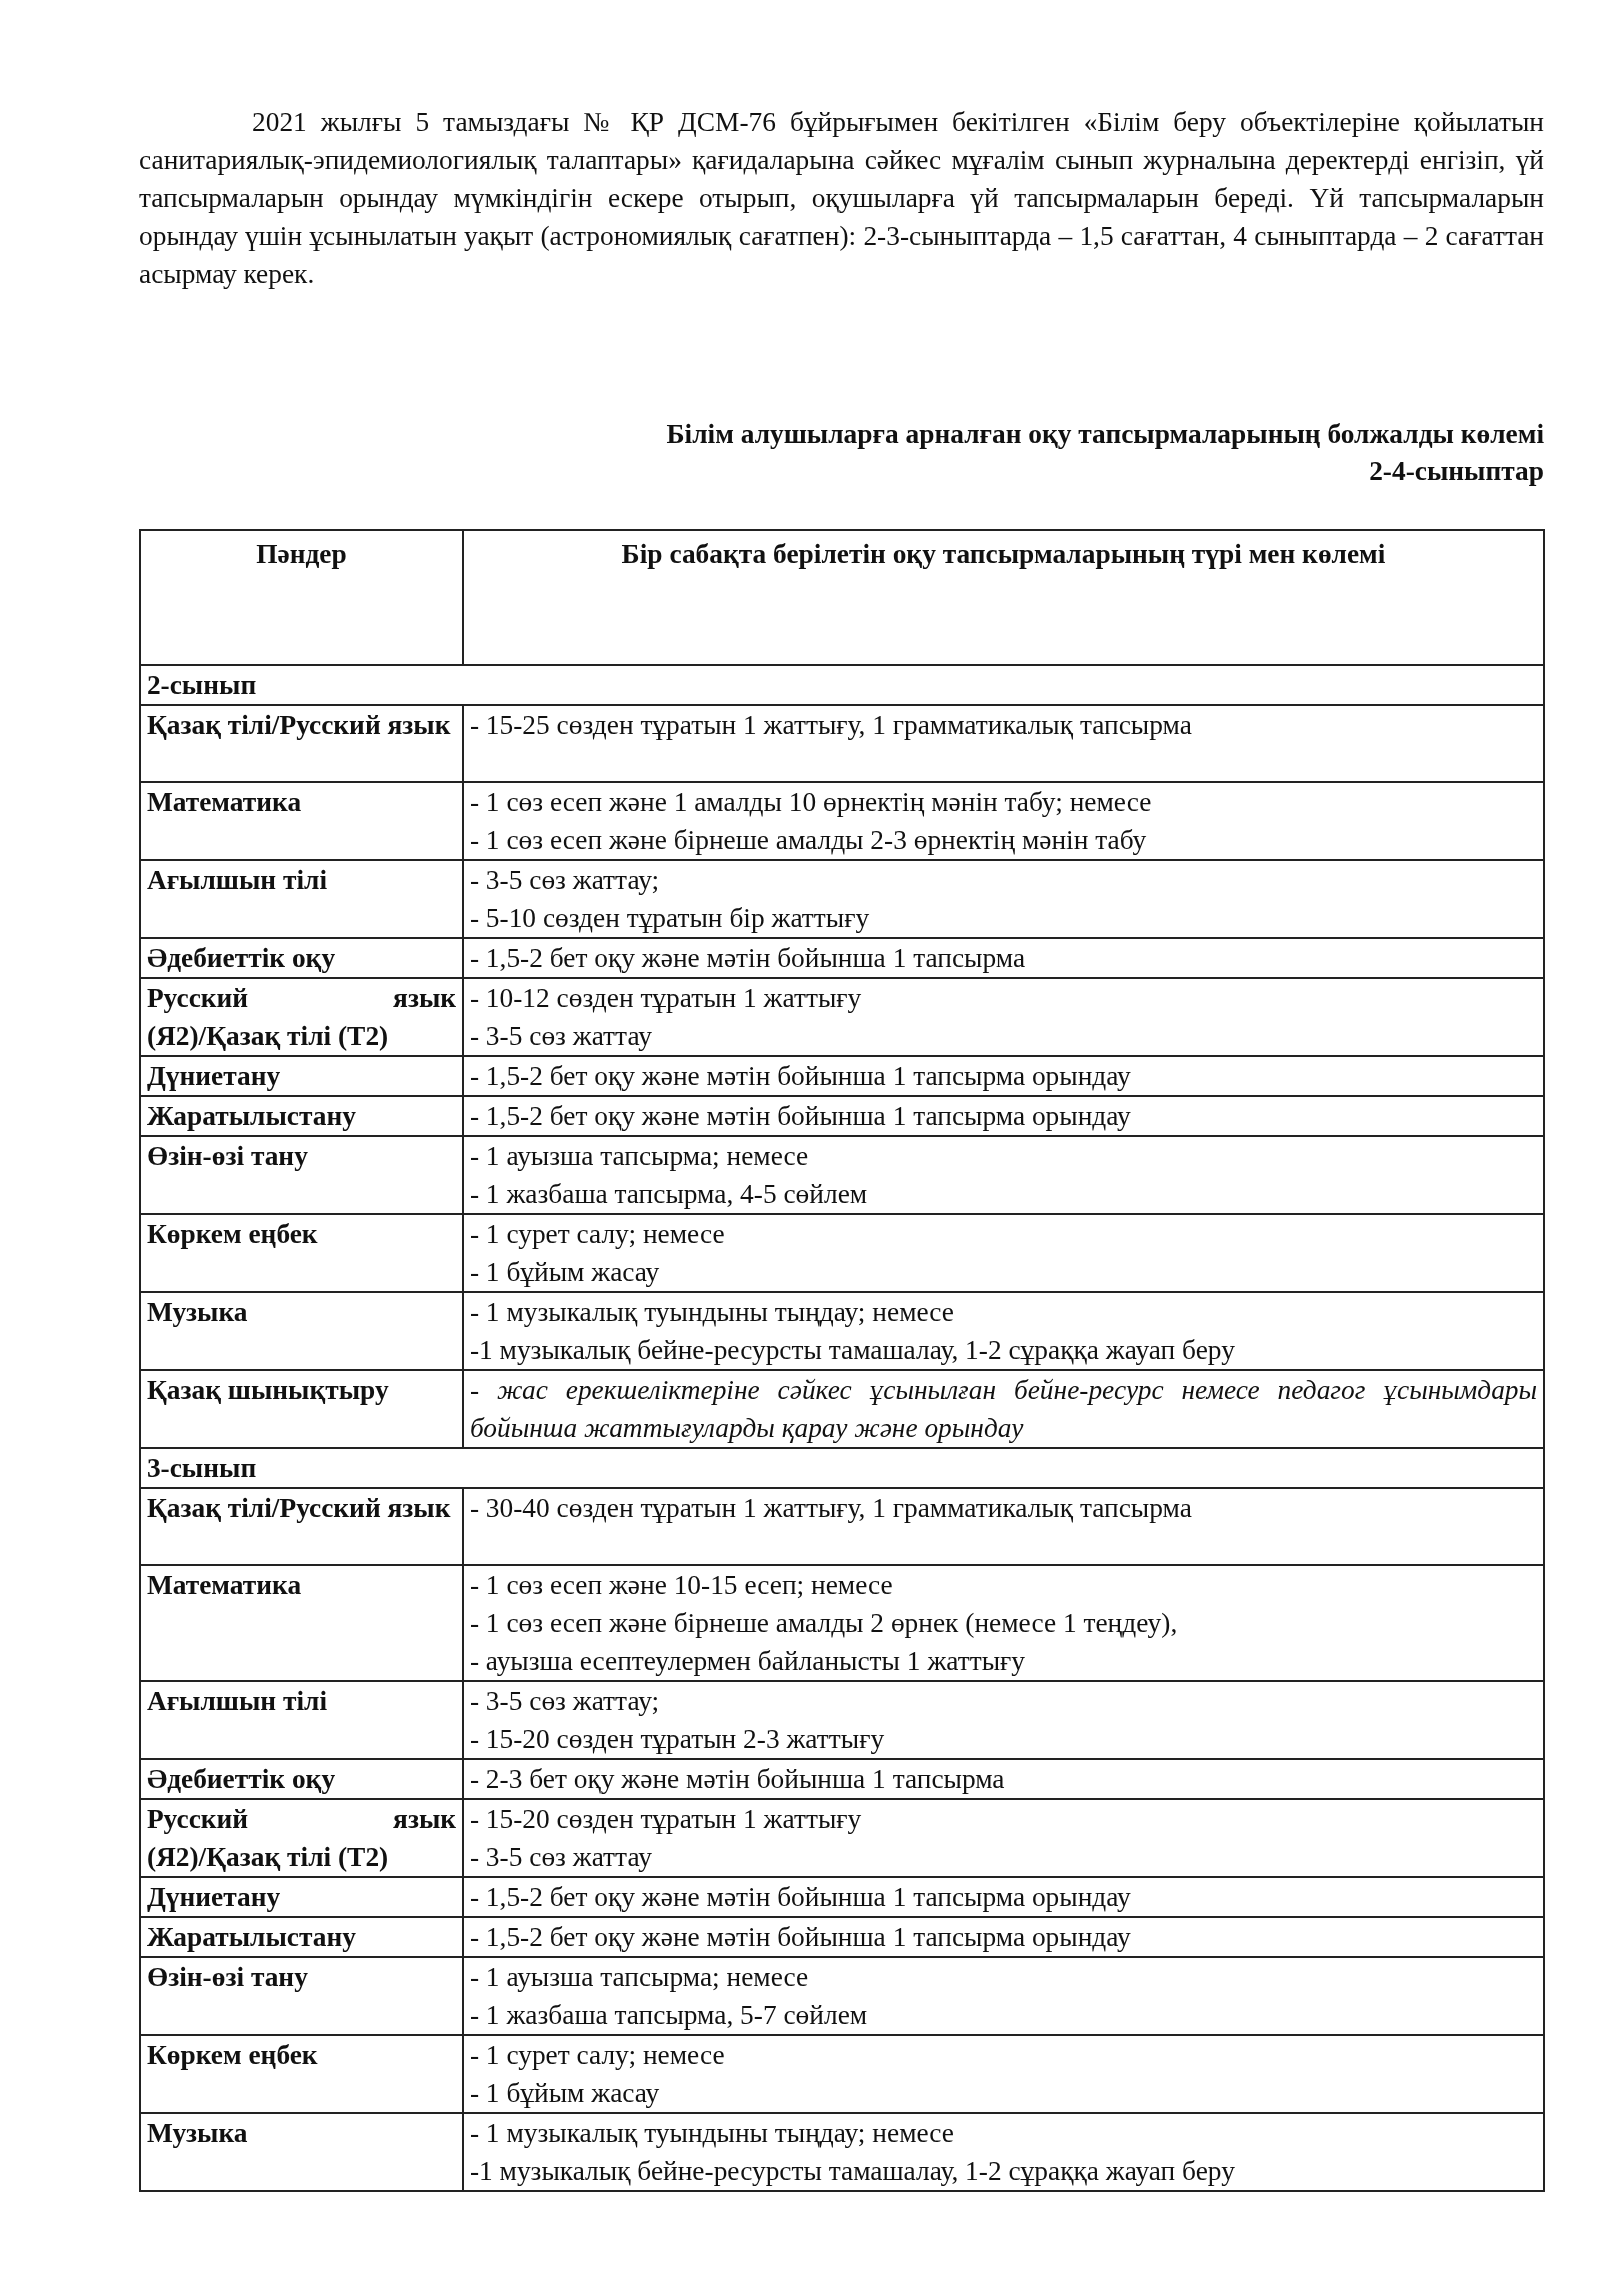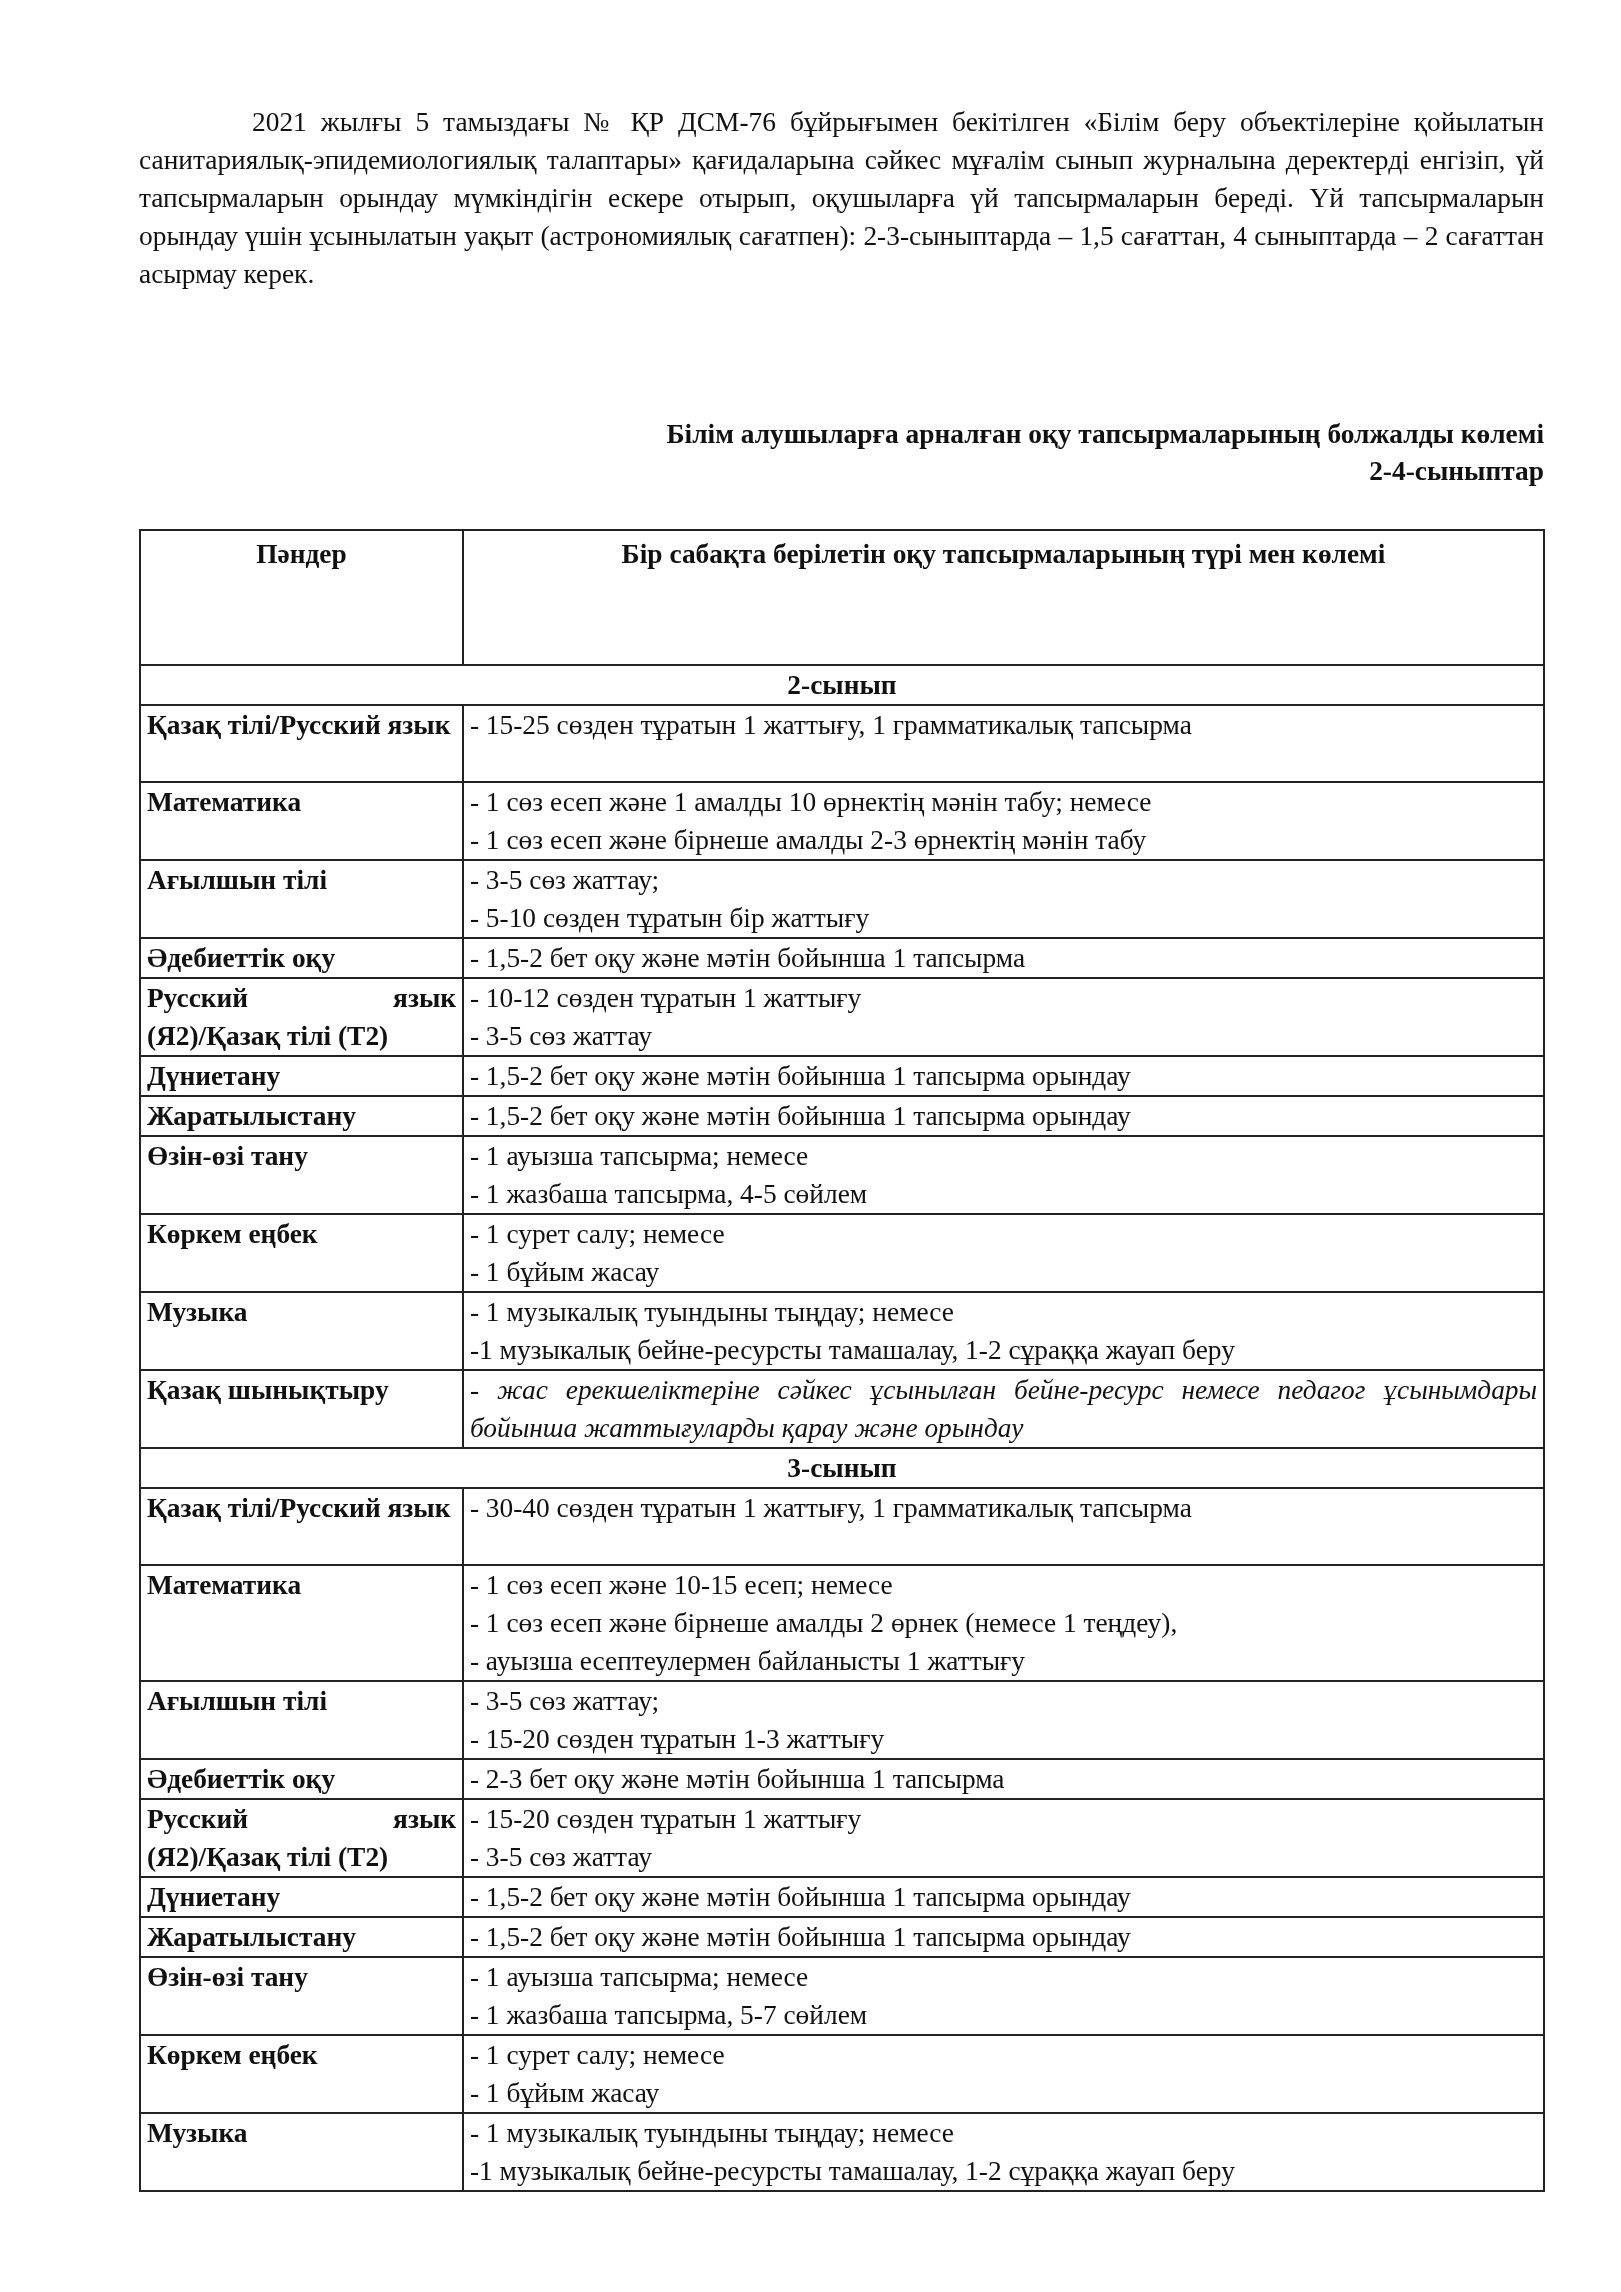--- a/index.html
+++ b/index.html
@@ -20,21 +20,21 @@
   }
   table.plan {
     position: absolute; left: 139px; top: 529px; width: 1406px;
     border-collapse: collapse; font-size: 27.4px; line-height: 38px;
   }
   table.plan td, table.plan th {
     border: 2px solid #222; vertical-align: top; padding: 0 5.9px 0 5.9px; margin-top: 24px;
   }
   table.plan col.c1 { width: 323px; }
   table.plan th { font-weight: bold; text-align: center; height: 129px; padding-top: 3.9px; }
-  .grade td { text-align: center; font-weight: bold; }
+  .grade td { font-weight: bold; }
   td.subj { text-align: left; font-weight: bold; }
   td.desc div { white-space: nowrap; }
   td.desc.wrapj div { white-space: normal; text-align: justify; font-style: italic; }
 </style>
 </head>
 <body>
 
 <p class="intro">2021 жылғы 5 тамыздағы № ҚР ДСМ-76 бұйрығымен бекітілген «Білім беру объектілеріне қойылатын санитариялық-эпидемиологиялық талаптары» қағидаларына сәйкес мұғалім сынып журналына деректерді енгізіп, үй тапсырмаларын орындау мүмкіндігін ескере отырып, оқушыларға үй тапсырмаларын береді. Үй тапсырмаларын орындау үшін ұсынылатын уақыт (астрономиялық сағатпен): 2-3-сыныптарда – 1,5 сағаттан, 4 сыныптарда – 2 сағаттан асырмау керек.</p>
 
 <div class="title">
@@ -146,21 +146,21 @@
     <td class="desc">
           <div>- 1 сөз есеп және 10-15 есеп; немесе</div>
           <div>- 1 сөз есеп және бірнеше амалды 2 өрнек (немесе 1 теңдеу),</div>
           <div>- ауызша есептеулермен байланысты 1 жаттығу</div>
         </td>
   </tr>
   <tr>
     <td class="subj">Ағылшын тілі</td>
     <td class="desc">
           <div>- 3-5 сөз жаттау;</div>
-          <div>- 15-20 сөзден тұратын 1-3 жаттығу</div>
+          <div>- 15-20 сөзден тұратын 2-3 жаттығу</div>
         </td>
   </tr>
   <tr>
     <td class="subj">Әдебиеттік оқу</td>
     <td class="desc">
           <div>- 2-3 бет оқу және мәтін бойынша 1 тапсырма</div>
         </td>
   </tr>
   <tr>
     <td class="subj">

